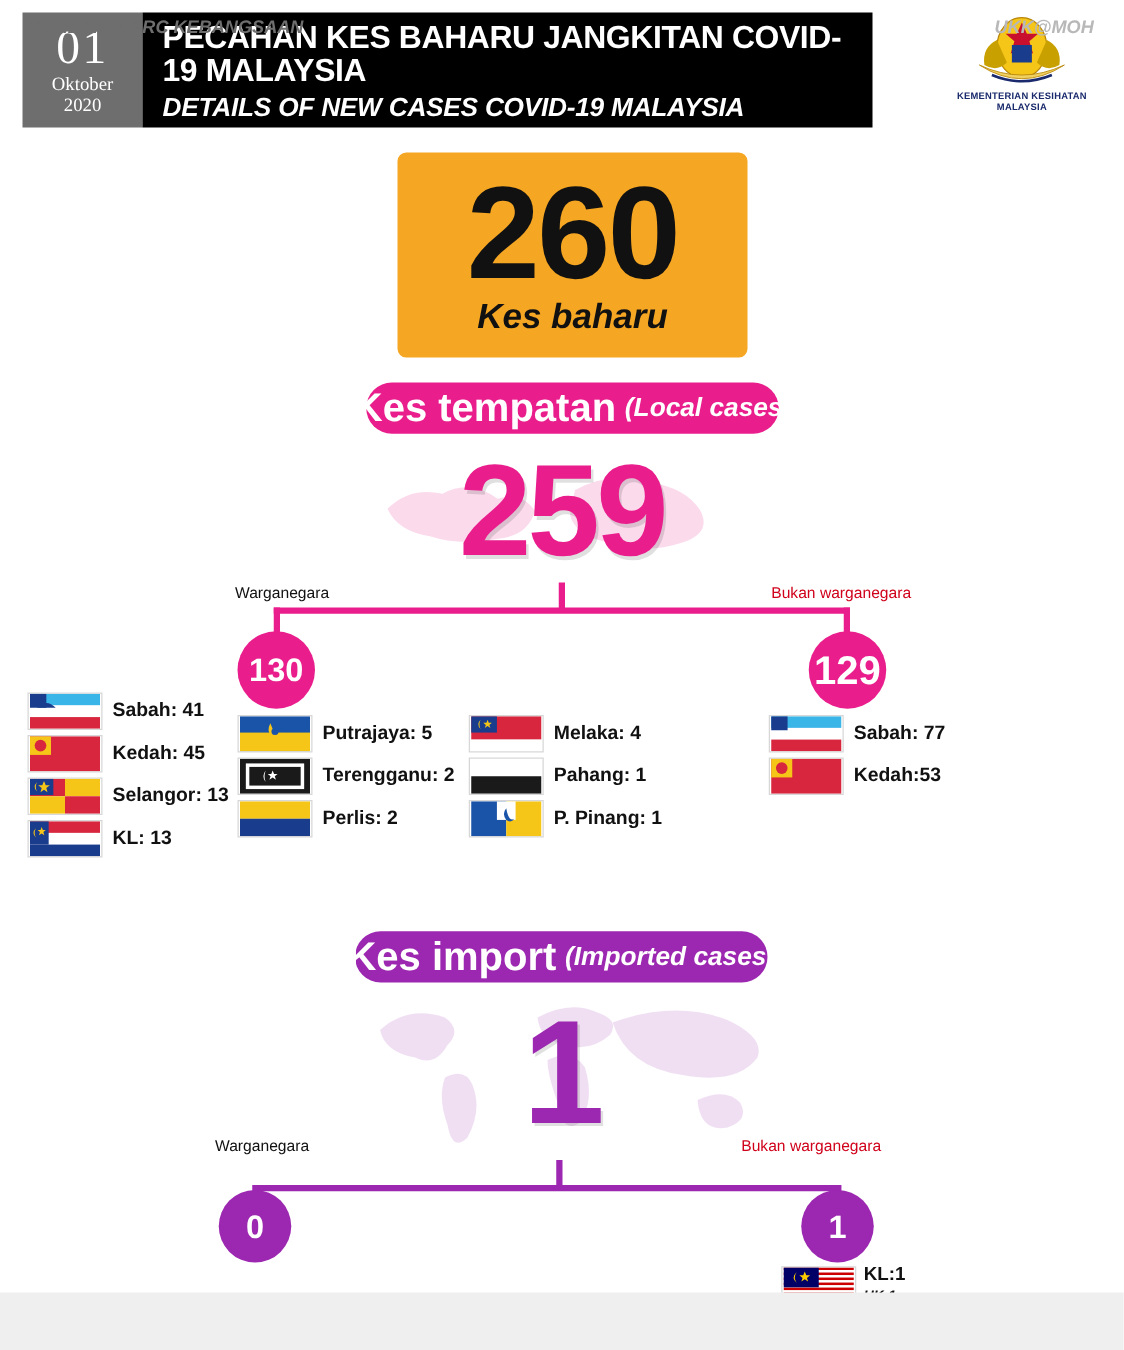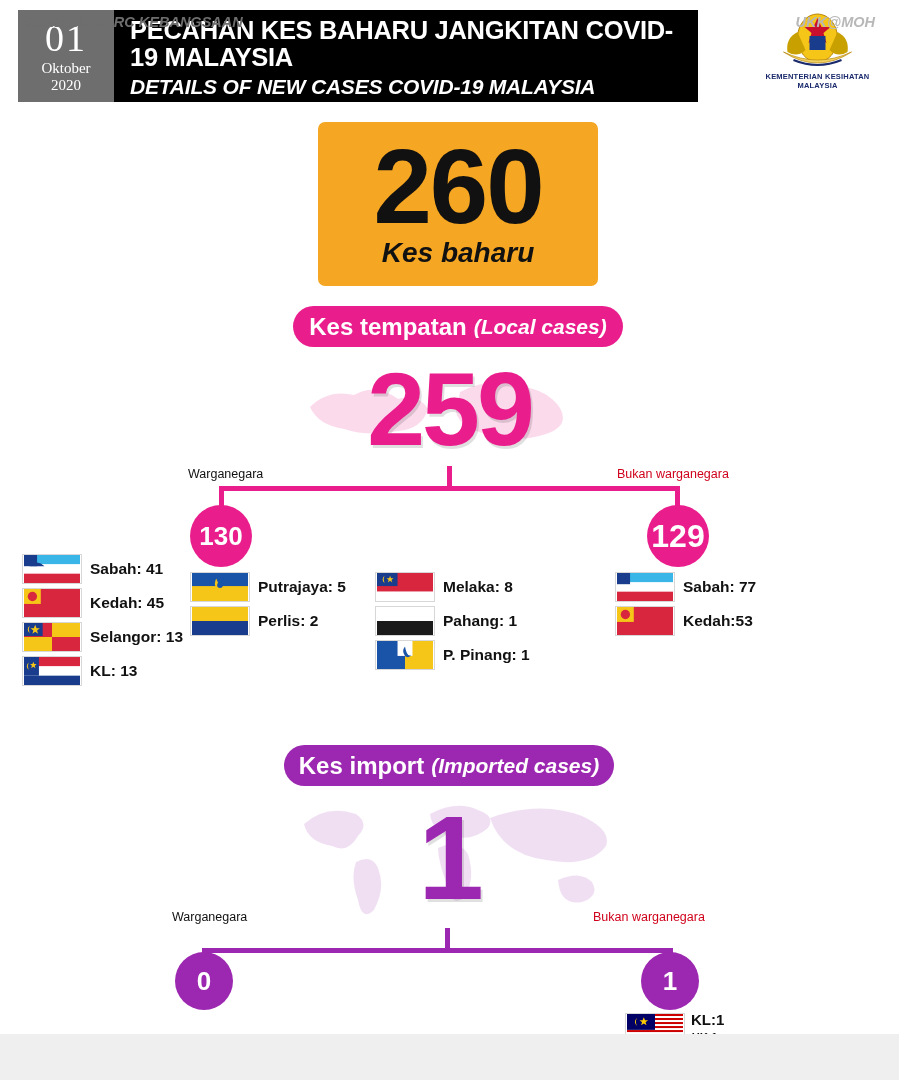--- a/index.html
+++ b/index.html
@@ -46,21 +46,21 @@
     background:#f5a623;border-radius:7px;
     display:flex;flex-direction:column;align-items:center;justify-content:center;
   }
   .newcases .num{font-size:105px;font-weight:bold;line-height:.92;color:#111;letter-spacing:-2px;}
   .newcases .lbl{font-size:28px;font-style:italic;font-weight:bold;color:#111;margin-top:2px;}
   
   .pill{
     position:absolute;border-radius:22px;height:41px;display:flex;align-items:center;justify-content:center;
     color:#fff;white-space:nowrap;
   }
-  .pill .b{font-size:24px;font-weight:bold;}
+  .pill .b{font-size:32px;font-weight:bold;}
   .pill .i{font-size:21px;font-style:italic;font-weight:bold;margin-left:7px;}
   .pill-local{left:293px;top:306px;width:330px;background:#e91e8c;}
   .pill-import{left:284px;top:745px;width:330px;background:#9c27b0;}
 
   .big-local{
     position:absolute;left:0;top:350px;width:899px;text-align:center;
     font-size:104px;font-weight:bold;color:#e91e8c;letter-spacing:-3px;
     text-shadow:2px 3px 0 rgba(0,0,0,.12);
   }
   .map-local{
@@ -218,37 +218,47 @@
     <svg class="flag" viewBox="0 0 60 30">
       <rect width="60" height="30" fill="#1a54a8"></rect>
         <rect y="14" width="60" height="16" fill="#f5c518"></rect>
       <path d="M26 6 q-3 6 0 10 q6 3 10-2 q-6 4 -10-8z" fill="#f5c518"></path>
       <circle cx="30" cy="13" r="3" fill="#1a54a8"></circle>
     </svg>
     <span class="sname">Putrajaya: 5</span>
   </div>
   <div class="staterow">
     <svg class="flag" viewBox="0 0 60 30">
+      <rect width="60" height="30" fill="#1a1a1a"></rect>
+        <rect x="5" y="4" width="50" height="22" fill="#fff"></rect>
+      <rect x="8" y="7" width="44" height="16" fill="#1a1a1a"></rect>
+      <path d="M22 10 q-4 5 0 10 q-2-5 0-10z" fill="#fff"></path>
+      <path d="M28 10 l1.2 3 h3 l-2.4 2 1 3 -2.8-1.9 -2.8 1.9 1-3 -2.4-2h3z" fill="#fff"></path>
+    </svg>
+    <span class="sname">Terengganu: 2</span>
+  </div>
+  <div class="staterow">
+    <svg class="flag" viewBox="0 0 60 30">
       <rect width="60" height="15" fill="#f5c518"></rect>
         <rect y="15" width="60" height="15" fill="#1a3c8c"></rect>
     </svg>
     <span class="sname">Perlis: 2</span>
   </div>
 </div>
 
 <div class="statelist" style="left:375px;top:570px;">
   <div class="staterow">
     <svg class="flag" viewBox="0 0 60 30">
       <rect width="60" height="20" fill="#d7263d"></rect>
         <rect y="20" width="60" height="10" fill="#fff"></rect>
       <rect x="0" y="0" width="22" height="14" fill="#1a3c8c"></rect>
       <path d="M8 3 q-4 4 0 8 q-2-4 0-8z" fill="#f5c518"></path>
       <path d="M14 3 l1 2.6 h2.7 l-2.2 1.8 .9 2.7 -2.4-1.7 -2.4 1.7 .9-2.7 -2.2-1.8h2.7z" fill="#f5c518"></path>
     </svg>
-    <span class="sname">Melaka: 8</span>
+    <span class="sname">Melaka: 4</span>
   </div>
   <div class="staterow">
     <svg class="flag" viewBox="0 0 60 30">
       <rect width="60" height="15" fill="#fff"></rect>
         <rect y="15" width="60" height="15" fill="#1a1a1a"></rect>
     </svg>
     <span class="sname">Pahang: 1</span>
   </div>
   <div class="staterow">
     <svg class="flag" viewBox="0 0 60 30">

